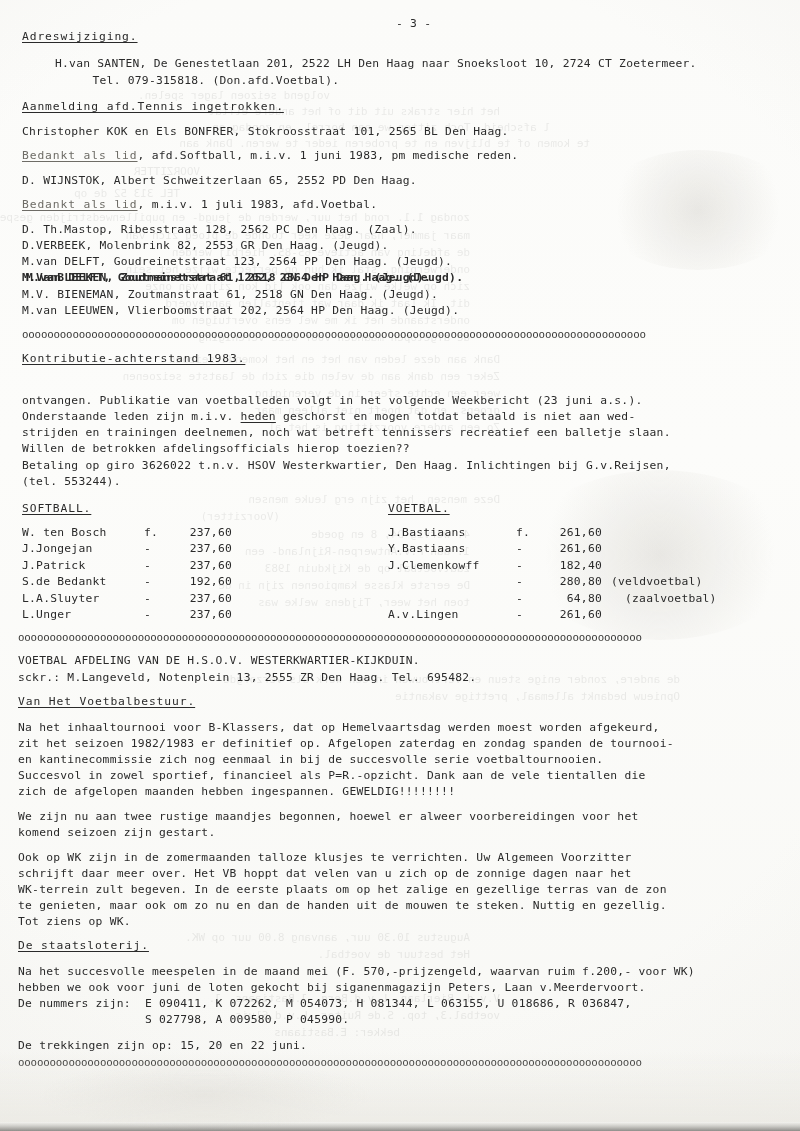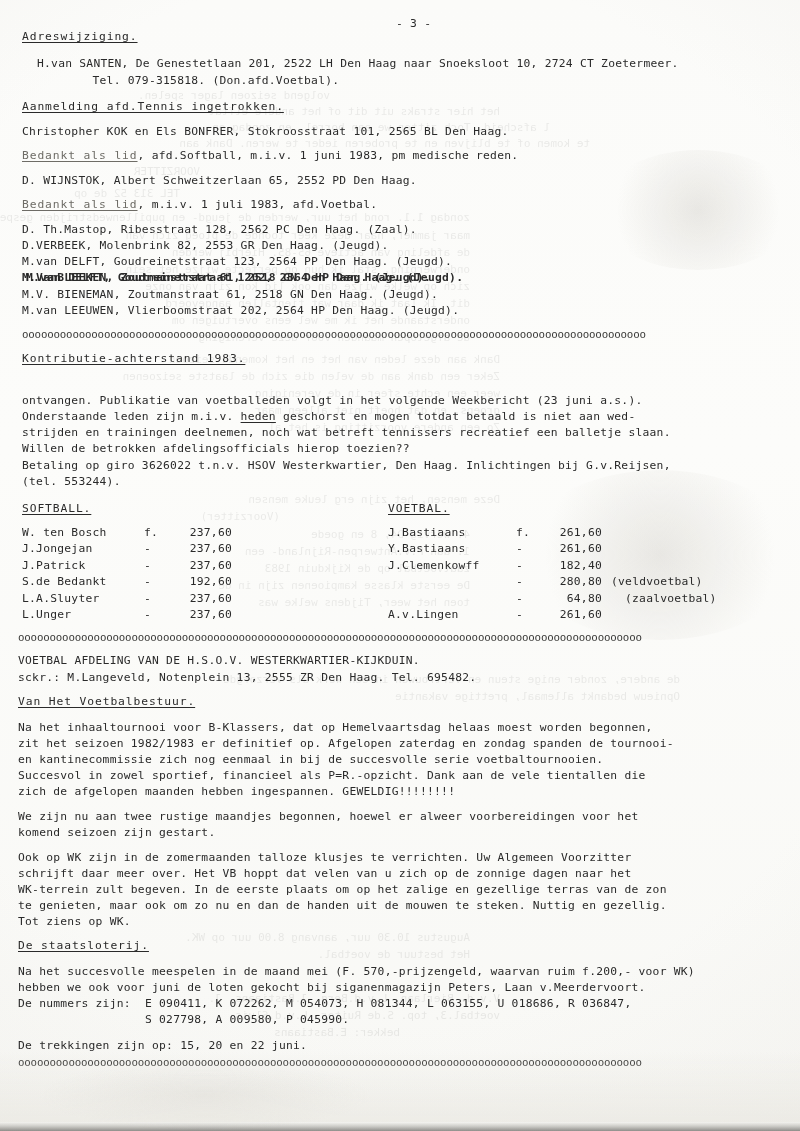--- a/index.html
+++ b/index.html
@@ -141,21 +141,21 @@
 
   <div id="smudge1"></div>
   <div id="smudge2"></div>
   <div id="smudge3"></div>
 
   <div id="content">
 
     <div class="ln" style="left:396px; top:16px;">- 3 -</div>
 
     <div class="ln hd" style="left:22px; top:29px;">Adreswijziging.</div>
-    <div class="ln" style="left:6px; top:56px;padding-left:31px;">H.van SANTEN, De Genestetlaan 201, 2522 LH Den Haag naar Snoeksloot 10, 2724 CT Zoetermeer.</div>
+    <div class="ln" style="left:24px; top:56px;padding-left:31px;">H.van SANTEN, De Genestetlaan 201, 2522 LH Den Haag naar Snoeksloot 10, 2724 CT Zoetermeer.</div>
     <div class="ln" style="left:22px; top:73px;">          Tel. 079-315818. (Don.afd.Voetbal).</div>
 
     <div class="ln hd" style="left:22px; top:99px;">Aanmelding afd.Tennis ingetrokken.</div>
     <div class="ln" style="left:22px; top:124px;">Christopher KOK en Els BONFRER, Stokroosstraat 101, 2565 BL Den Haag.</div>
 
     <div class="ln" style="left:22px; top:148px;"><span class="hd fainter">Bedankt als lid</span><span>, afd.Softball, m.i.v. 1 juni 1983, pm medische reden.</span></div>
     <div class="ln" style="left:22px; top:173px;">D. WIJNSTOK, Albert Schweitzerlaan 65, 2552 PD Den Haag.</div>
 
     <div class="ln" style="left:22px; top:197px;"><span class="hd fainter">Bedankt als lid</span><span>, m.i.v. 1 juli 1983, afd.Voetbal.</span></div>
 
@@ -197,21 +197,21 @@
       <div class="ln"><span style="display:inline-block; width:128px;"></span><span style="display:inline-block; width:26px;">-</span><span style="display:inline-block; width:60px; text-align:right;">64,80</span><span style="display:inline-block; padding-left:23px;">(zaalvoetbal)</span></div>
       <div class="ln"><span style="display:inline-block; width:128px;">A.v.Lingen</span><span style="display:inline-block; width:26px;">-</span><span style="display:inline-block; width:60px; text-align:right;">261,60</span><span style="display:inline-block; padding-left:9px;"></span></div>
     </div>
 
     <div class="ln dots" style="left:18px; top:630px;">ooooooooooooooooooooooooooooooooooooooooooooooooooooooooooooooooooooooooooooooooooooooooooooooooooo</div>
 
     <div class="ln" style="left:18px; top:653px;">VOETBAL AFDELING VAN DE H.S.O.V. WESTERKWARTIER-KIJKDUIN.</div>
     <div class="ln" style="left:18px; top:670px;">sckr.: M.Langeveld, Notenplein 13, 2555 ZR Den Haag. Tel. 695482.</div>
     <div class="ln hd" style="left:18px; top:694px;">Van Het Voetbalbestuur.</div>
 
-    <div class="ln" style="left:18px; top:720px;">Na het inhaaltournooi voor B-Klassers, dat op Hemelvaartsdag helaas moest worden begonnen,</div>
+    <div class="ln" style="left:18px; top:720px;">Na het inhaaltournooi voor B-Klassers, dat op Hemelvaartsdag werden moest worden afgekeurd,</div>
     <div class="ln" style="left:18px; top:736px;">zit het seizoen 1982/1983 er definitief op. Afgelopen zaterdag en zondag spanden de tournooi-</div>
     <div class="ln" style="left:18px; top:752px;">en kantinecommissie zich nog eenmaal in bij de succesvolle serie voetbaltournooien.</div>
     <div class="ln" style="left:18px; top:768px;">Succesvol in zowel sportief, financieel als P=R.-opzicht. Dank aan de vele tientallen die</div>
     <div class="ln" style="left:18px; top:784px;">zich de afgelopen maanden hebben ingespannen. GEWELDIG!!!!!!!!</div>
 
     <div class="ln" style="left:18px; top:809px;">We zijn nu aan twee rustige maandjes begonnen, hoewel er alweer voorbereidingen voor het</div>
     <div class="ln" style="left:18px; top:825px;">komend seizoen zijn gestart.</div>
 
     <div class="ln" style="left:18px; top:850px;">Ook op WK zijn in de zomermaanden talloze klusjes te verrichten. Uw Algemeen Voorzitter</div>
     <div class="ln" style="left:18px; top:866px;">schrijft daar meer over. Het VB hoppt dat velen van u zich op de zonnige dagen naar het</div>

